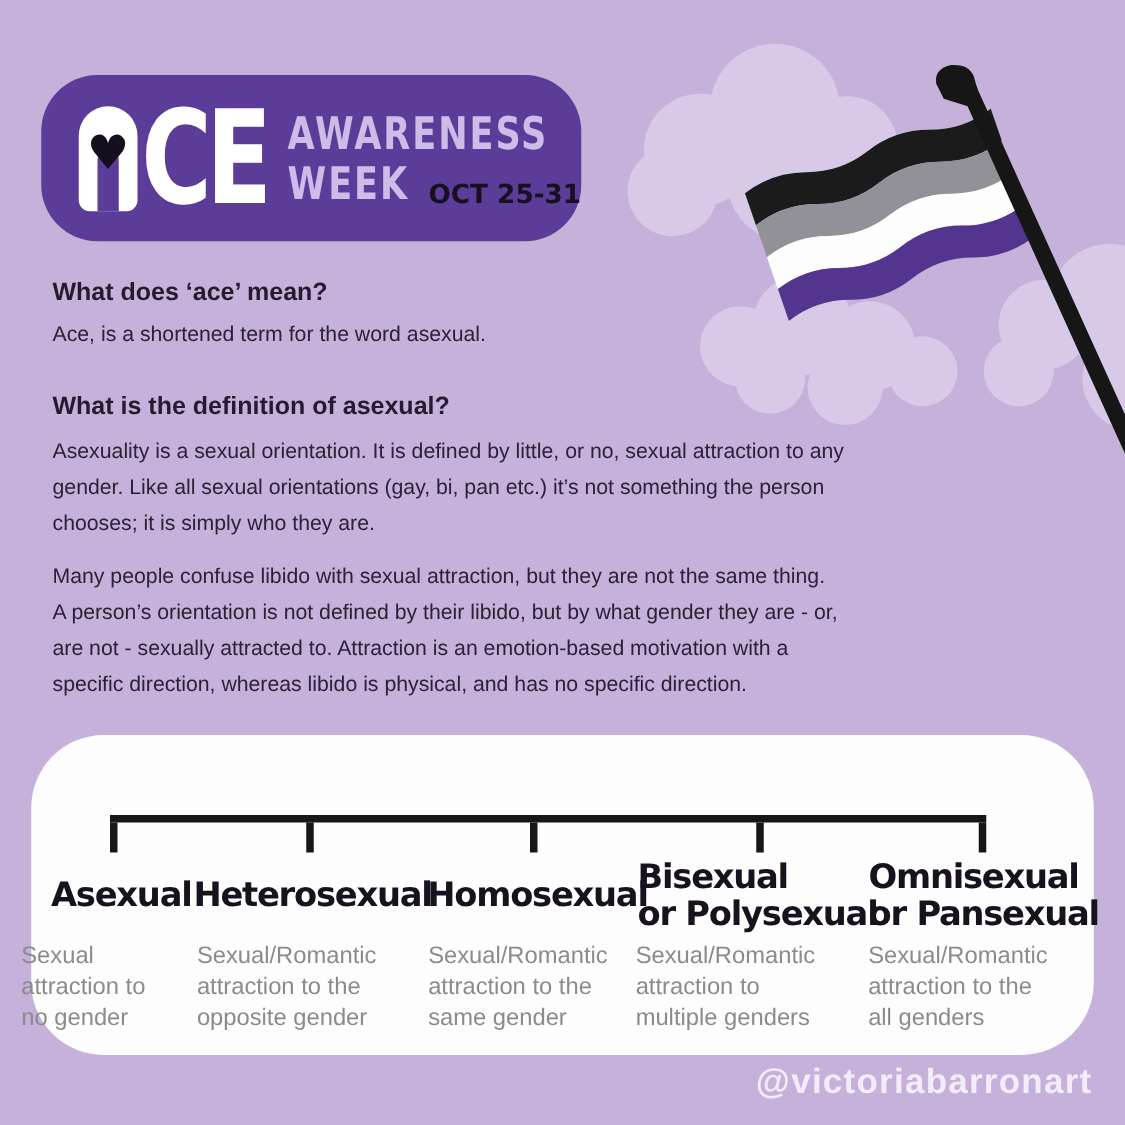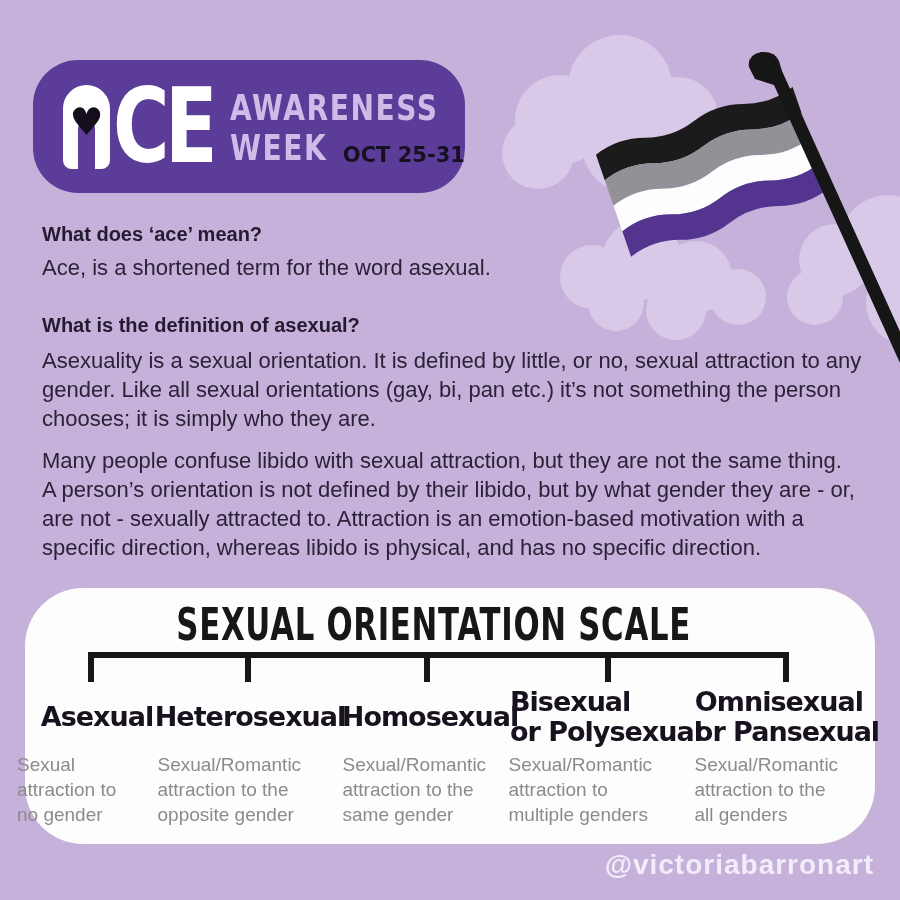--- a/index.html
+++ b/index.html
@@ -28,21 +28,21 @@
     color:#fff;letter-spacing:-6px;transform:scaleX(.74);transform-origin:left center;margin-left:3px}
   .logo-right{margin-left:14px;margin-top:2px}
   .logo-line1,.logo-line2{display:inline-block;font-family:"DejaVu Sans",sans-serif;font-weight:bold;font-size:36px;
     line-height:38px;color:var(--logo_text);letter-spacing:2px;transform:scaleX(.78);transform-origin:left center}
   .logo-line2-row{display:flex;align-items:flex-end;margin-top:2px}
   .logo-dates{font-family:"DejaVu Sans",sans-serif;font-weight:bold;font-size:21px;color:#161020;margin-left:-12px;letter-spacing:0}
 
   
   .content{position:absolute;left:42px;top:222px;width:838px;color:var(--ink)}
   .content h2{font-size:20px;font-weight:bold;line-height:1.2;color:#241b31}
-  .content p{font-size:22px;line-height:29px;white-space:pre-line;color:#2b2238}
+  .content p{font-size:17px;line-height:29px;white-space:pre-line;color:#2b2238}
   .p-lead{margin-top:7px}
   .h-2{margin-top:31px}
   .p-body{margin-top:9px}
   .p-body2{margin-top:13px}
 
   
   .panel{position:absolute;left:25px;top:588px;width:850px;height:256px;background:var(--panel);border-radius:58px}
   .panel-title{text-align:center;margin-top:15px;transform:translateX(-16px)}
   .panel-title span{display:inline-block;font-family:"DejaVu Sans",sans-serif;font-weight:bold;font-size:44px;line-height:1;
     color:#171717;letter-spacing:1px;transform:scaleX(.7);transform-origin:center}
@@ -134,23 +134,20 @@
     <p class="p-body">Asexuality is a sexual orientation. It is defined by little, or no, sexual attraction to any
 gender. Like all sexual orientations (gay, bi, pan etc.) it’s not something the person
 chooses; it is simply who they are.</p>
     <p class="p-body2">Many people confuse libido with sexual attraction, but they are not the same thing.
 A person’s orientation is not defined by their libido, but by what gender they are - or,
 are not - sexually attracted to. Attraction is an emotion-based motivation with a
 specific direction, whereas libido is physical, and has no specific direction.</p>
   </div>
 
   <div class="panel">
-    <div class="panel-title">
-      <span>SEXUAL ORIENTATION SCALE</span>
-    </div>
     <div class="scale-line">
       <div class="tick t1"></div>
       <div class="tick t2"></div>
       <div class="tick t3"></div>
     </div>
 
     <div class="col c1">
       <div class="label">Asexual</div>
       <div class="desc">Sexual
 attraction to

